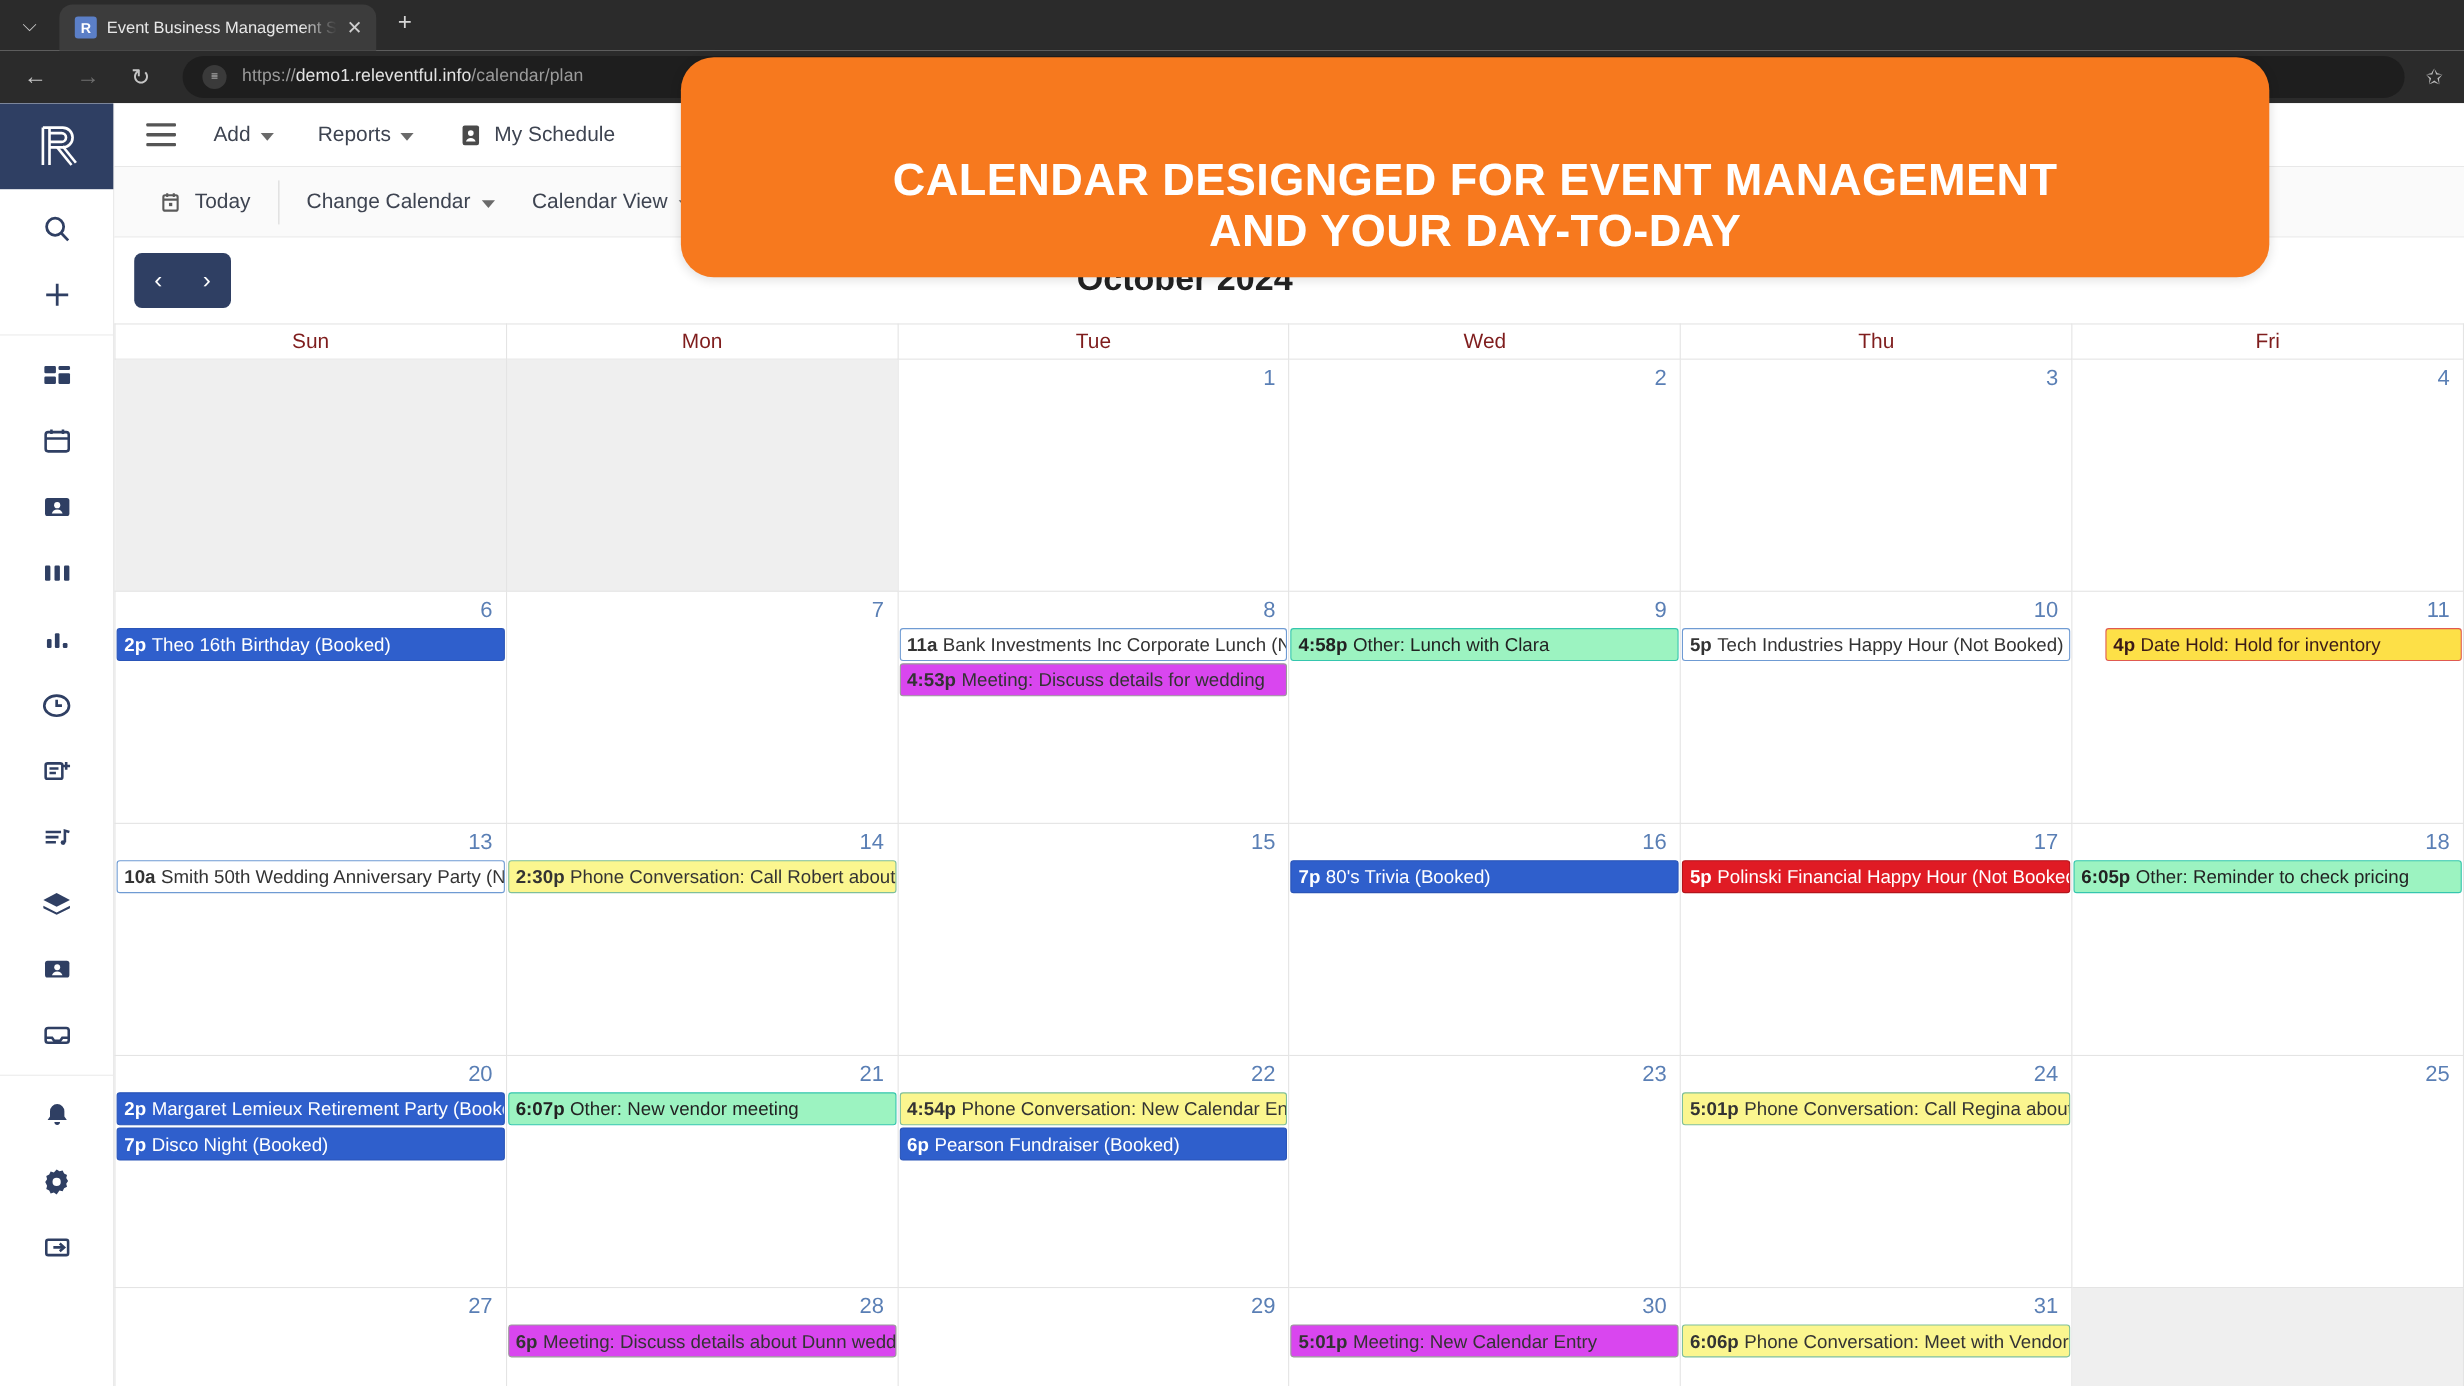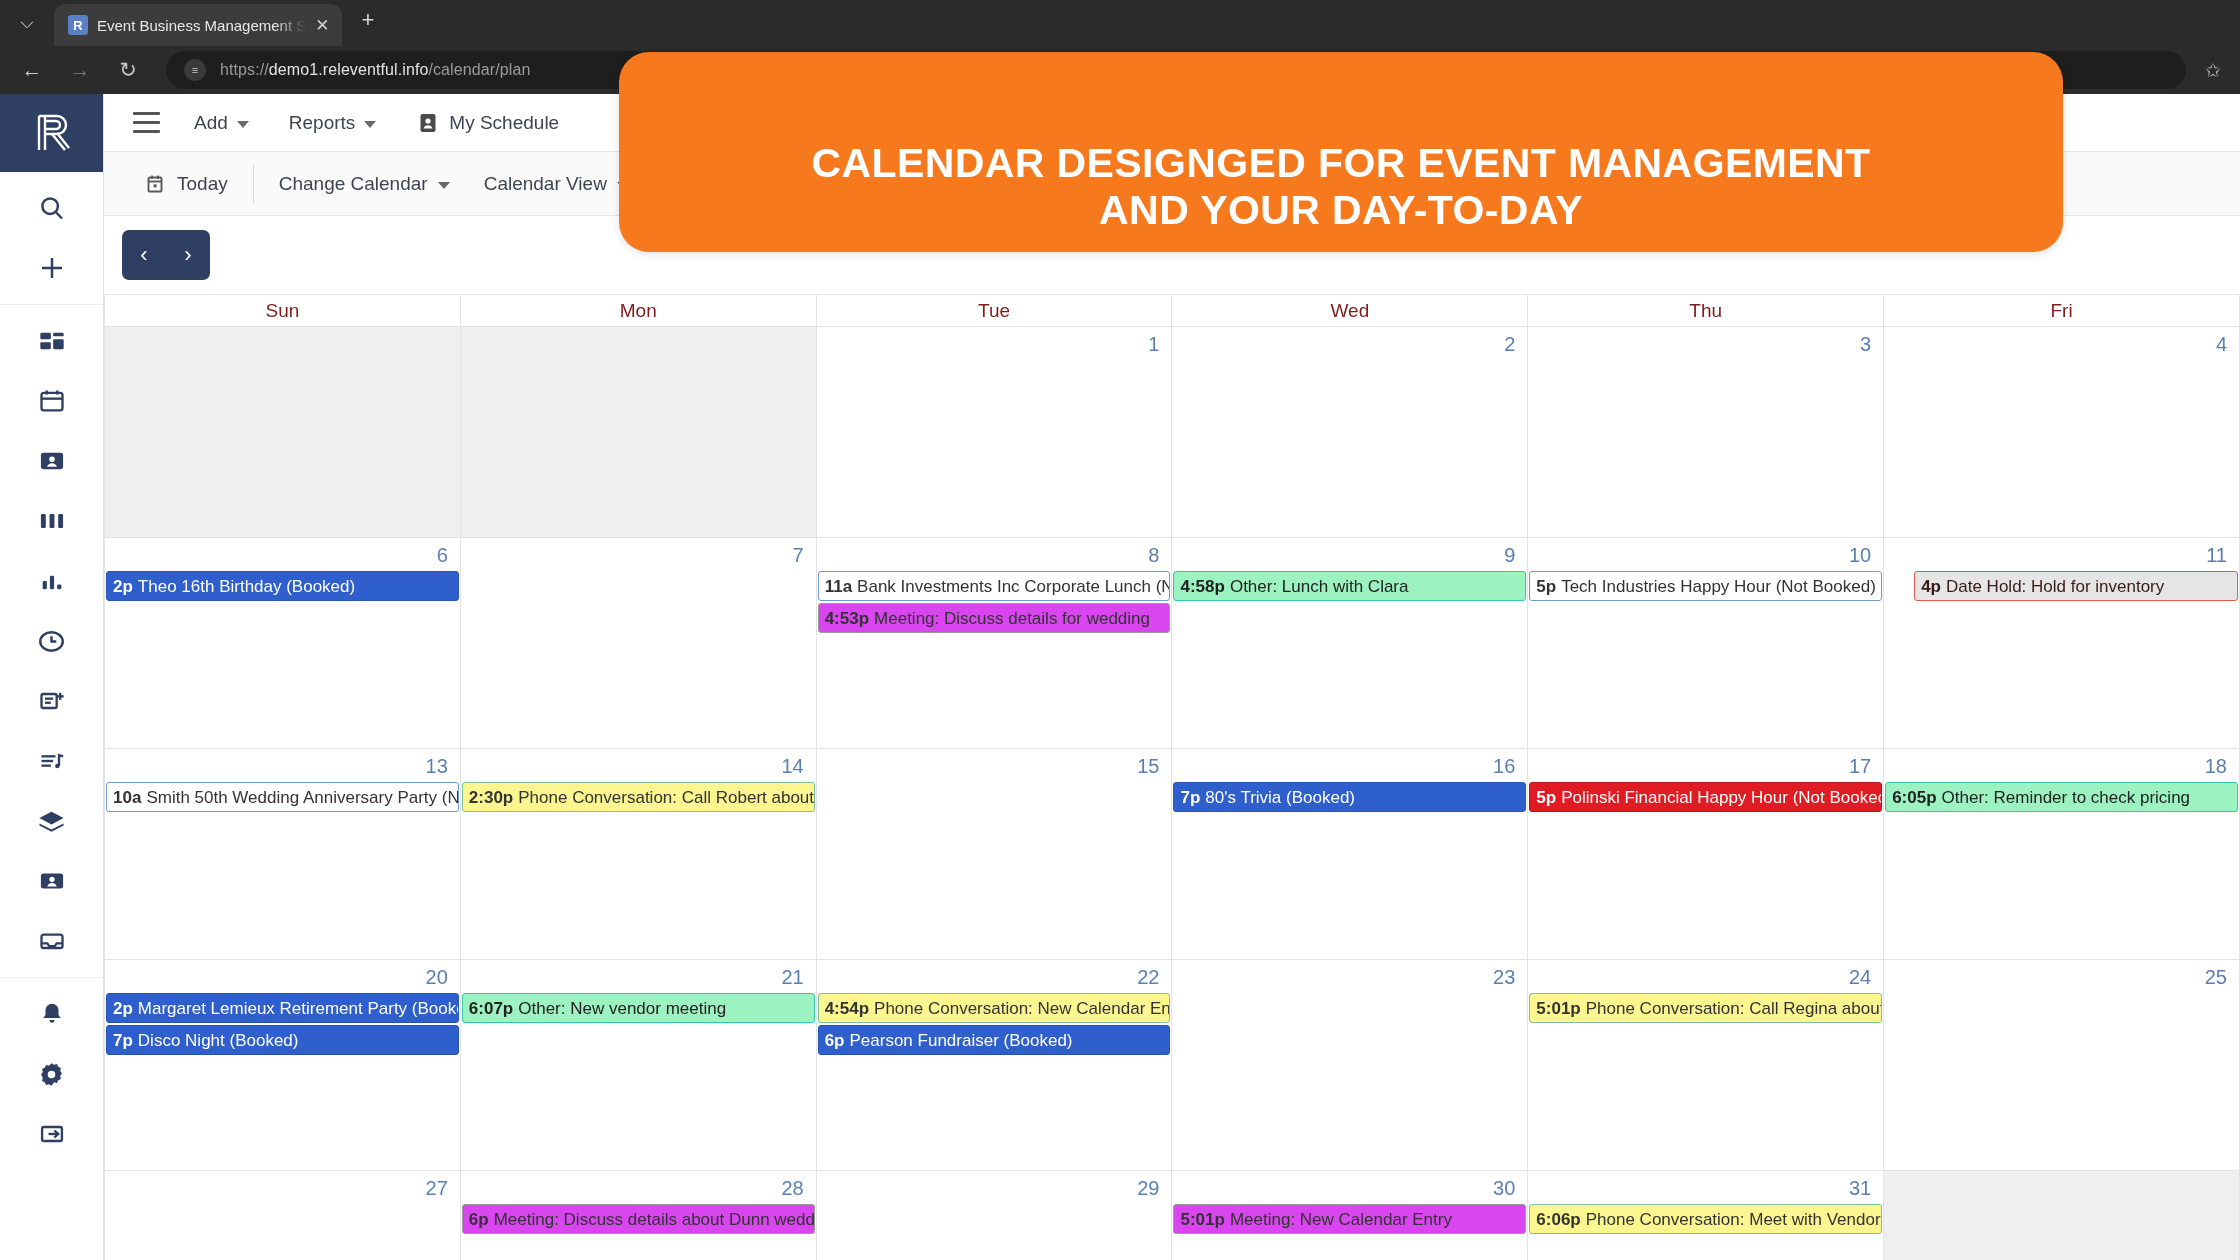--- a/index.html
+++ b/index.html
@@ -148,21 +148,21 @@
     margin: 2px 1px; height:30px; line-height:30px; border-radius:3px;
     font-size:17px; white-space:nowrap; overflow:hidden; padding: 0 6px;
     border:1px solid transparent;
   }
   .evt b { font-weight:bold; margin-right:5px; }
   .evt.booked   { background:#2f5fcc; border-color:#2a55b8; color:#fff; }
   .evt.notbooked{ background:#ffffff; border-color:#6f9bd3; color:#333; }
   .evt.meeting  { background:#d946ef; border-color:#9a9a9a; color:#333; }
   .evt.other    { background:#9cf3c1; border-color:#35c6ae; color:#222; }
   .evt.phone    { background:#fbf68f; border-color:#7fbf9a; color:#333; }
-  .evt.hold     { background:#e5e5e5; border-color:#e05a50; color:#3a1a18;margin-left:30px; }
+  .evt.hold     { background:#fde047; border-color:#e05a50; color:#3a1a18;margin-left:30px; }
   .evt.nbred    { background:#e01b24; border-color:#b3151c; color:#fff; }
 </style>
 </head>
 <body>
 
 <div class="browser">
 
   <div class="tabstrip">
     <div class="tab-chevron">⌵</div>
     <div class="tab">
@@ -390,20 +390,21 @@
           </svg>
       </div>
     </div>
 
     <div class="cal">
       <div class="cal-head">
         <div class="navbtns">
           <span>‹</span>
           <span>›</span>
         </div>
+        <div class="cal-title">October 2024</div>
       </div>
       <table class="grid">
         <thead>
             <tr id="weekday-row">
               <th>Sun</th>
               <th>Mon</th>
               <th>Tue</th>
               <th>Wed</th>
               <th>Thu</th>
               <th>Fri</th>

